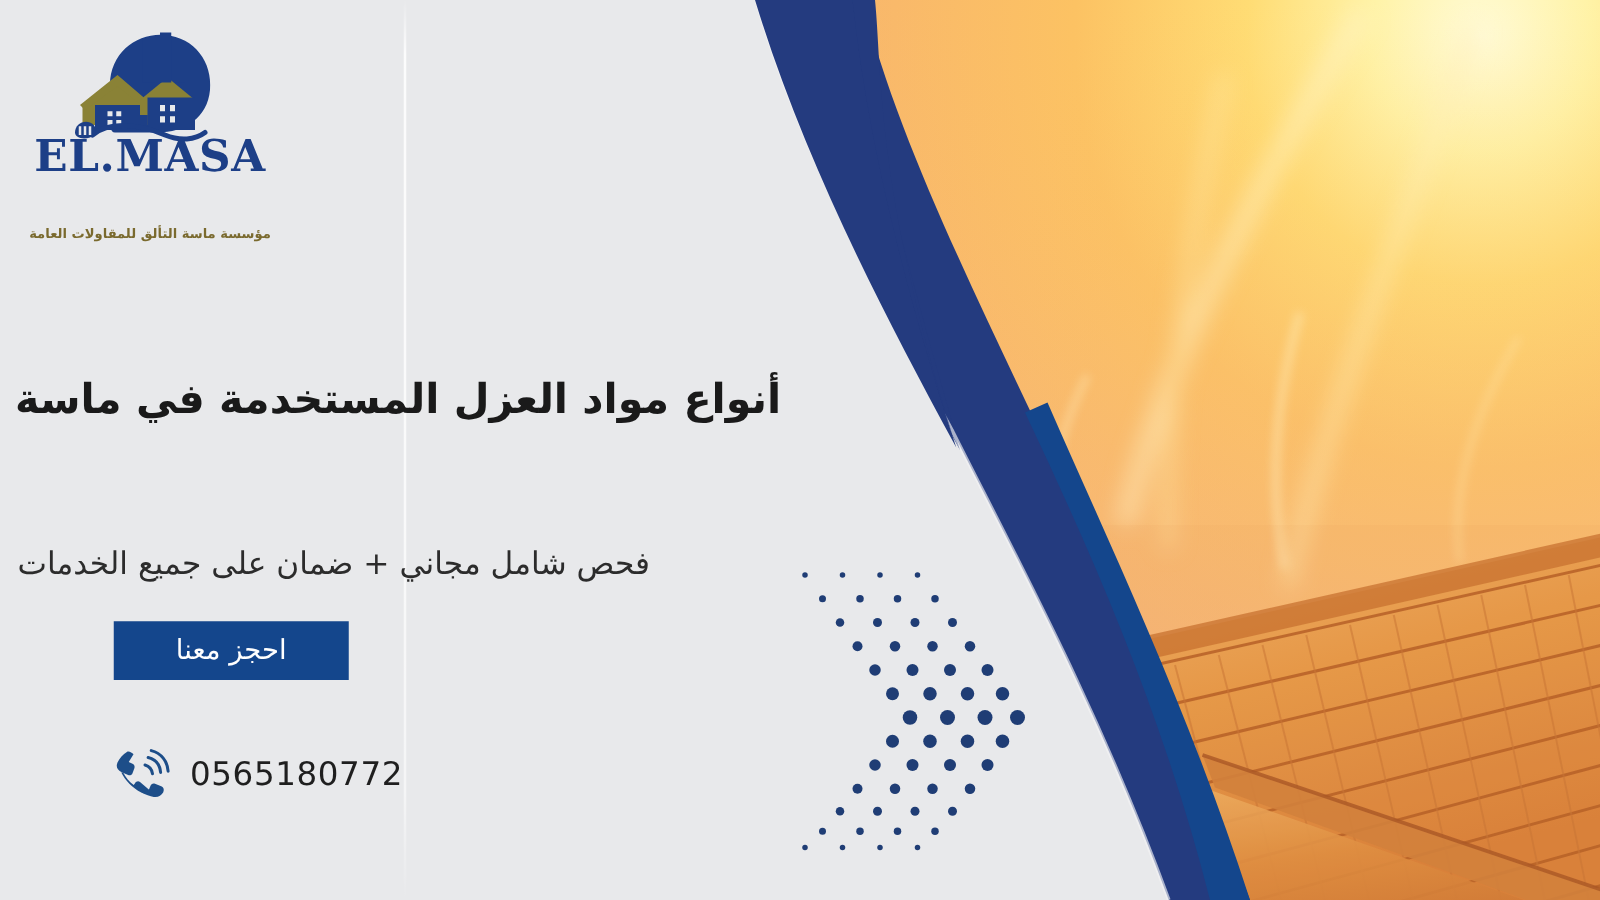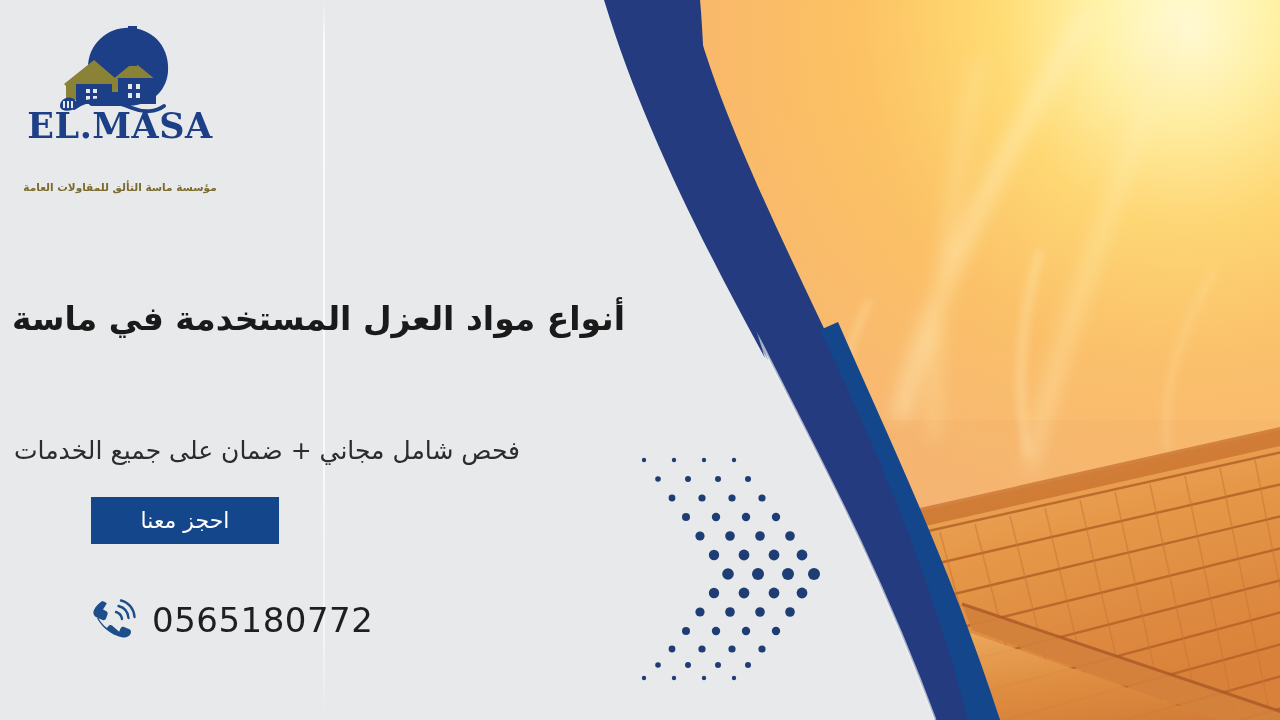--- a/index.html
+++ b/index.html
@@ -140,21 +140,21 @@
     display: flex;
     align-items: center;
     gap: 16px;
   }
   .phone-icon {
     width: 48px;
     height: 48px;
     display: block;
   }
   .phone-number {
-    font-size: 34px;
+    font-size: 26px;
     color: #1f1f1f;
     letter-spacing: 0.5px;
     line-height: 1;
   }
 </style>
 </head>
 <body>
 
 <div id="banner">
 

